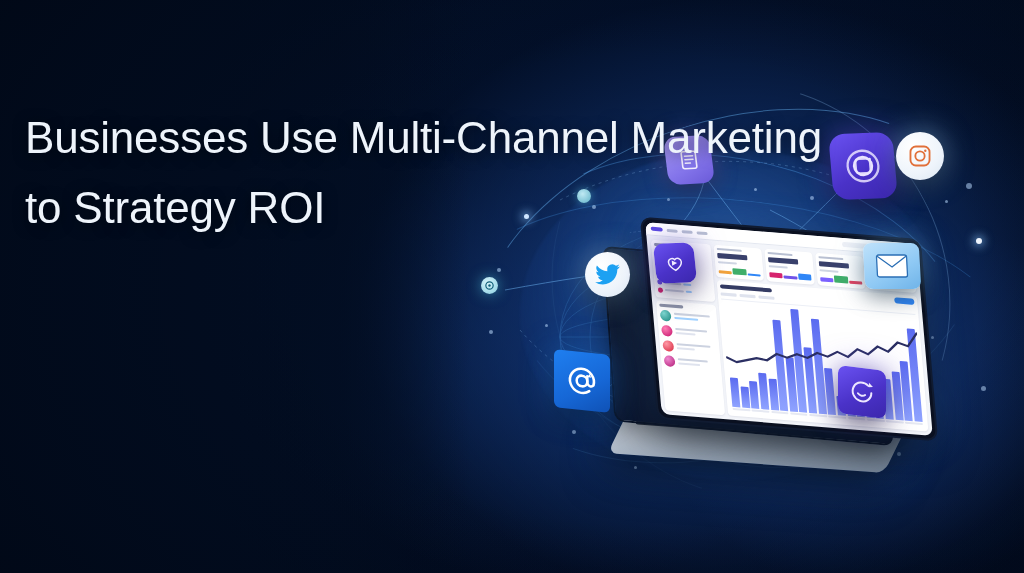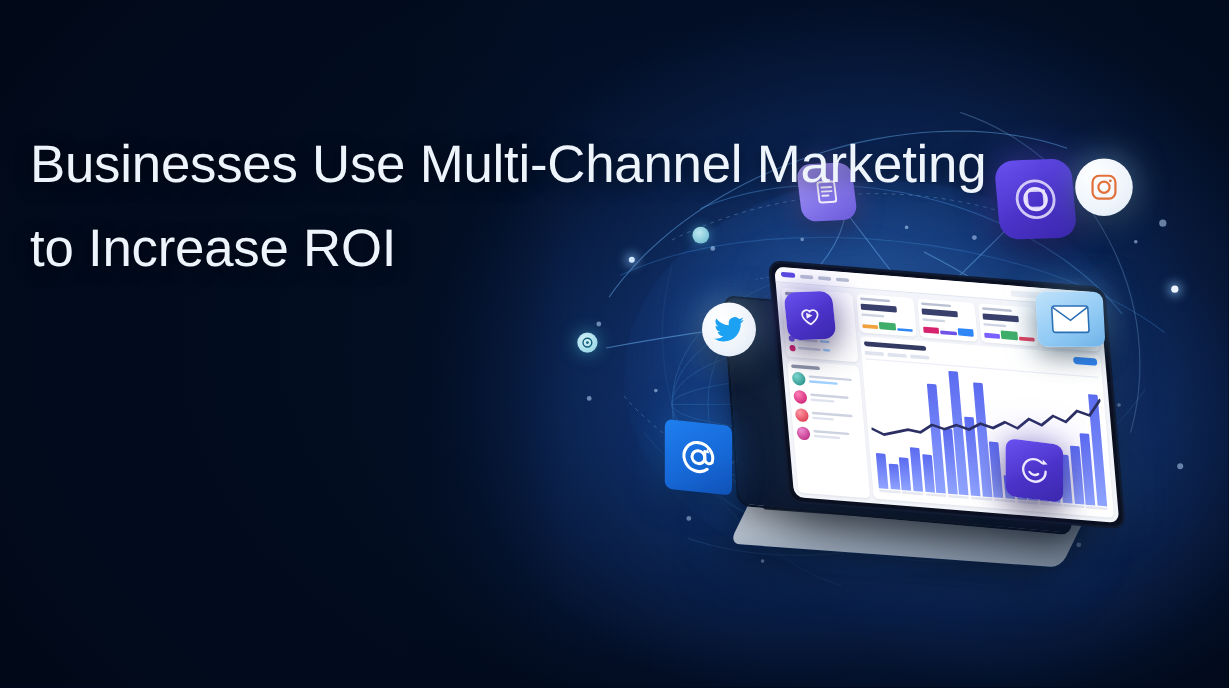--- a/index.html
+++ b/index.html
@@ -527,16 +527,16 @@
     </div>
   </div>
 
   <div class="circle-w ficon" style="left:577px;top:189px;width:14px;height:14px;background:radial-gradient(circle at 40% 35%,#bfe9f3,#5fb2c8);box-shadow:0 0 10px rgba(90,200,230,.55);"></div>
 
   <div class="left-fade"></div>
   <div class="vignette"></div>
 
   <h1 class="title">
     <span class="ln">Businesses Use Multi-Channel Marketing</span>
-    <span class="ln">to Increase ROI</span>
+    <span class="ln">to Strategy ROI</span>
   </h1>
 
 </div>
 
 </body></html>

